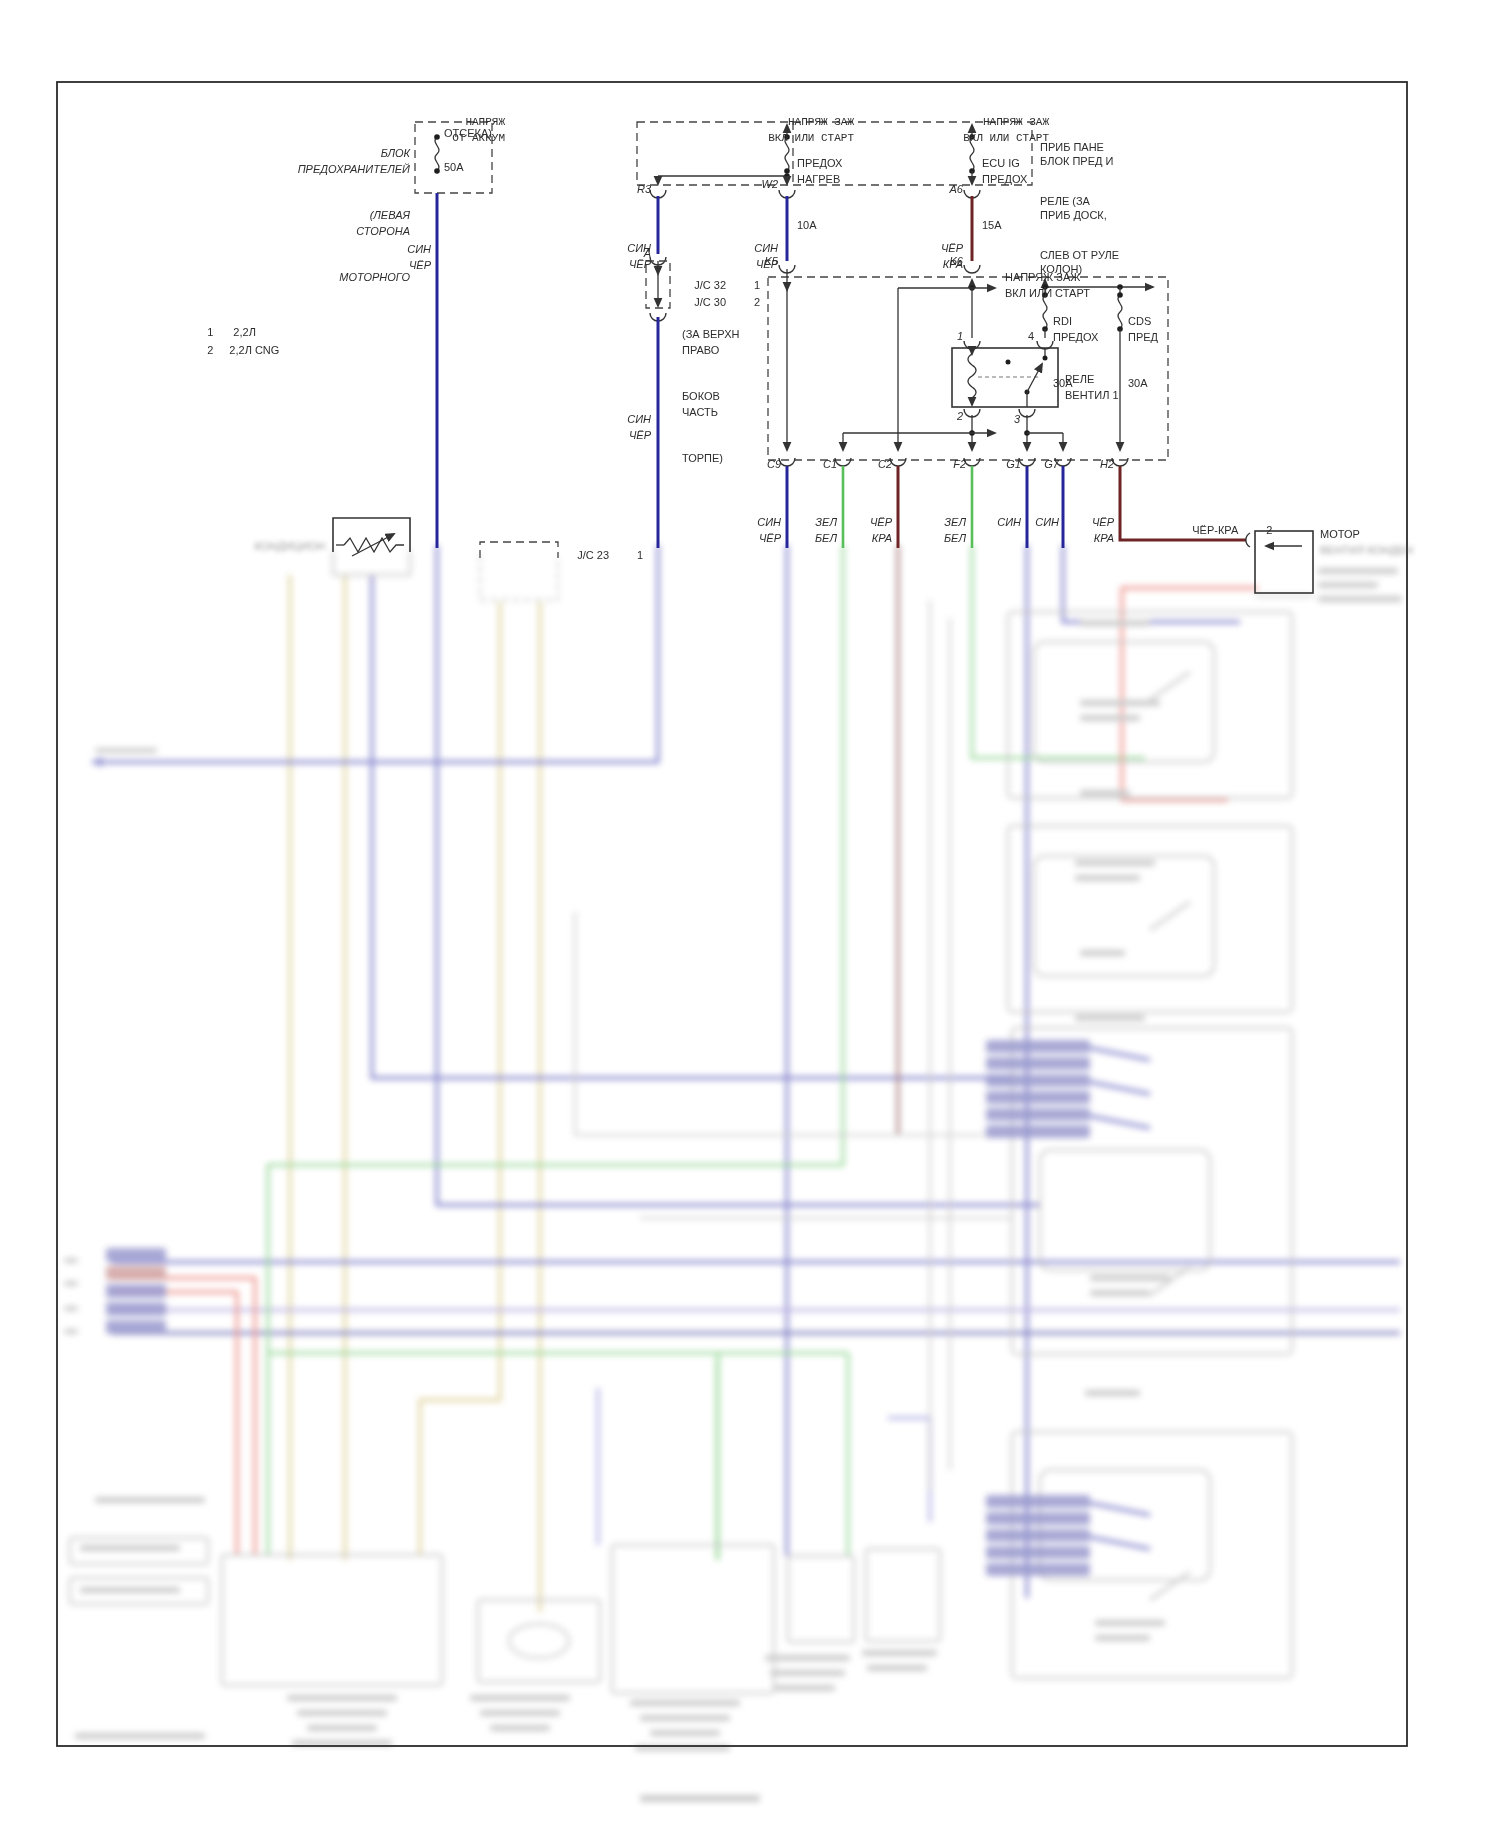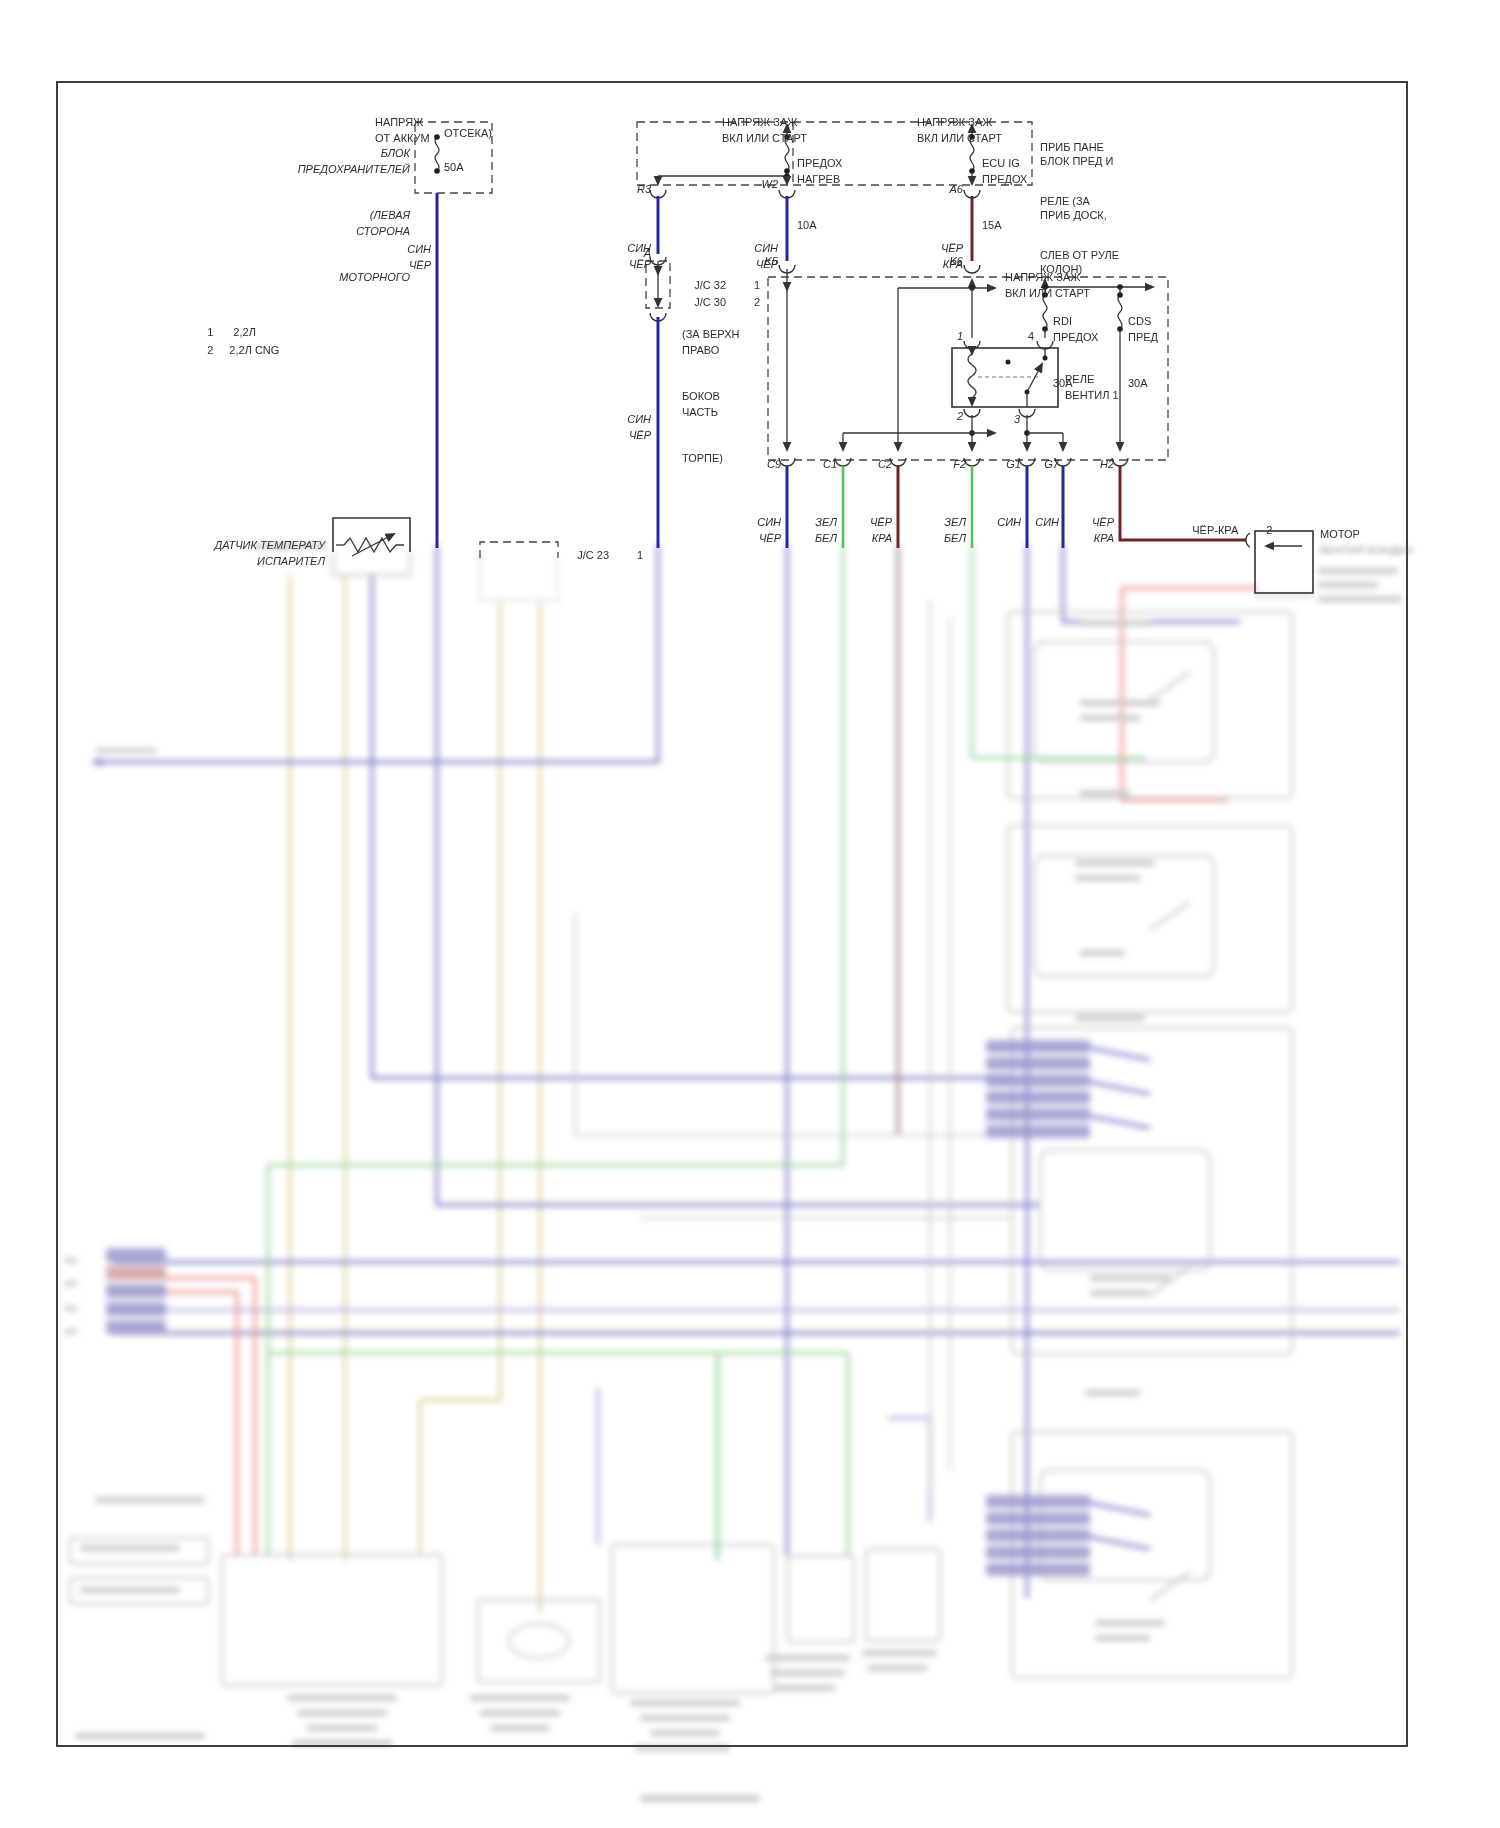--- a/index.html
+++ b/index.html
@@ -21,21 +21,21 @@
   #blurwrap{position:absolute;left:0;top:0;width:1500px;height:1828px;
             filter:blur(3px);opacity:.58;}
   .bw{fill:none;stroke-linejoin:round;stroke-linecap:butt;}
   .gmod{stroke:#9a9a9a;stroke-width:2;fill:none;}
   .blob{fill:#a8a8a8;}
   .cblk{fill:#5252ac;}
   
   .lbl{position:absolute;font-size:11px;line-height:15.5px;color:#2d2d2d;white-space:pre;}
   .lbl .ln{display:block;}
   .r{text-align:right;font-style:italic;}
-  .c{text-align:left;}
+  .c{text-align:right;font-family:Liberation Mono, monospace;}
   .small{font-size:11px;line-height:13.5px;}
   .blurtxt{filter:blur(2.4px);opacity:.6;color:#555;}
 </style>
 </head>
 <body>
 
 <div id="stage">
 
   <div id="blurwrap">
   <svg width="1500" height="1828" viewBox="0 0 1500 1828">
@@ -448,22 +448,19 @@
     <span class="ln">СИН</span></div>
   <div class="lbl r" style="right:386px;top:484px;width:50px">
     <span class="ln">ЧЁР</span><span class="ln">КРА</span></div>
 
   <div class="lbl" style="left:1180px;top:507px">
     <span>ЧЁР-КРА</span><span style="margin-left:28px">2</span>
   </div>
   <div class="lbl" style="left:1320px;top:527px">МОТОР</div>
   <div class="lbl blurtxt" style="left:1320px;top:543px">ВЕНТИЛ КОНДЕН</div>
 
-  <div class="lbl r" style="right:1175px;top:507px;width:160px">
-    <span class="ln">ДАТЧИК ТЕМПЕРАТУ</span><span class="ln">ИСПАРИТЕЛ</span>
-  </div>
   <div class="lbl r blurtxt" style="right:1175px;top:539px;width:160px">КОНДИЦИОН</div>
 
   <div class="lbl" style="left:565px;top:532px">
     <span>J/C 23</span><span style="margin-left:28px">1</span>
   </div>
 
 </div>
 
 </body></html>

